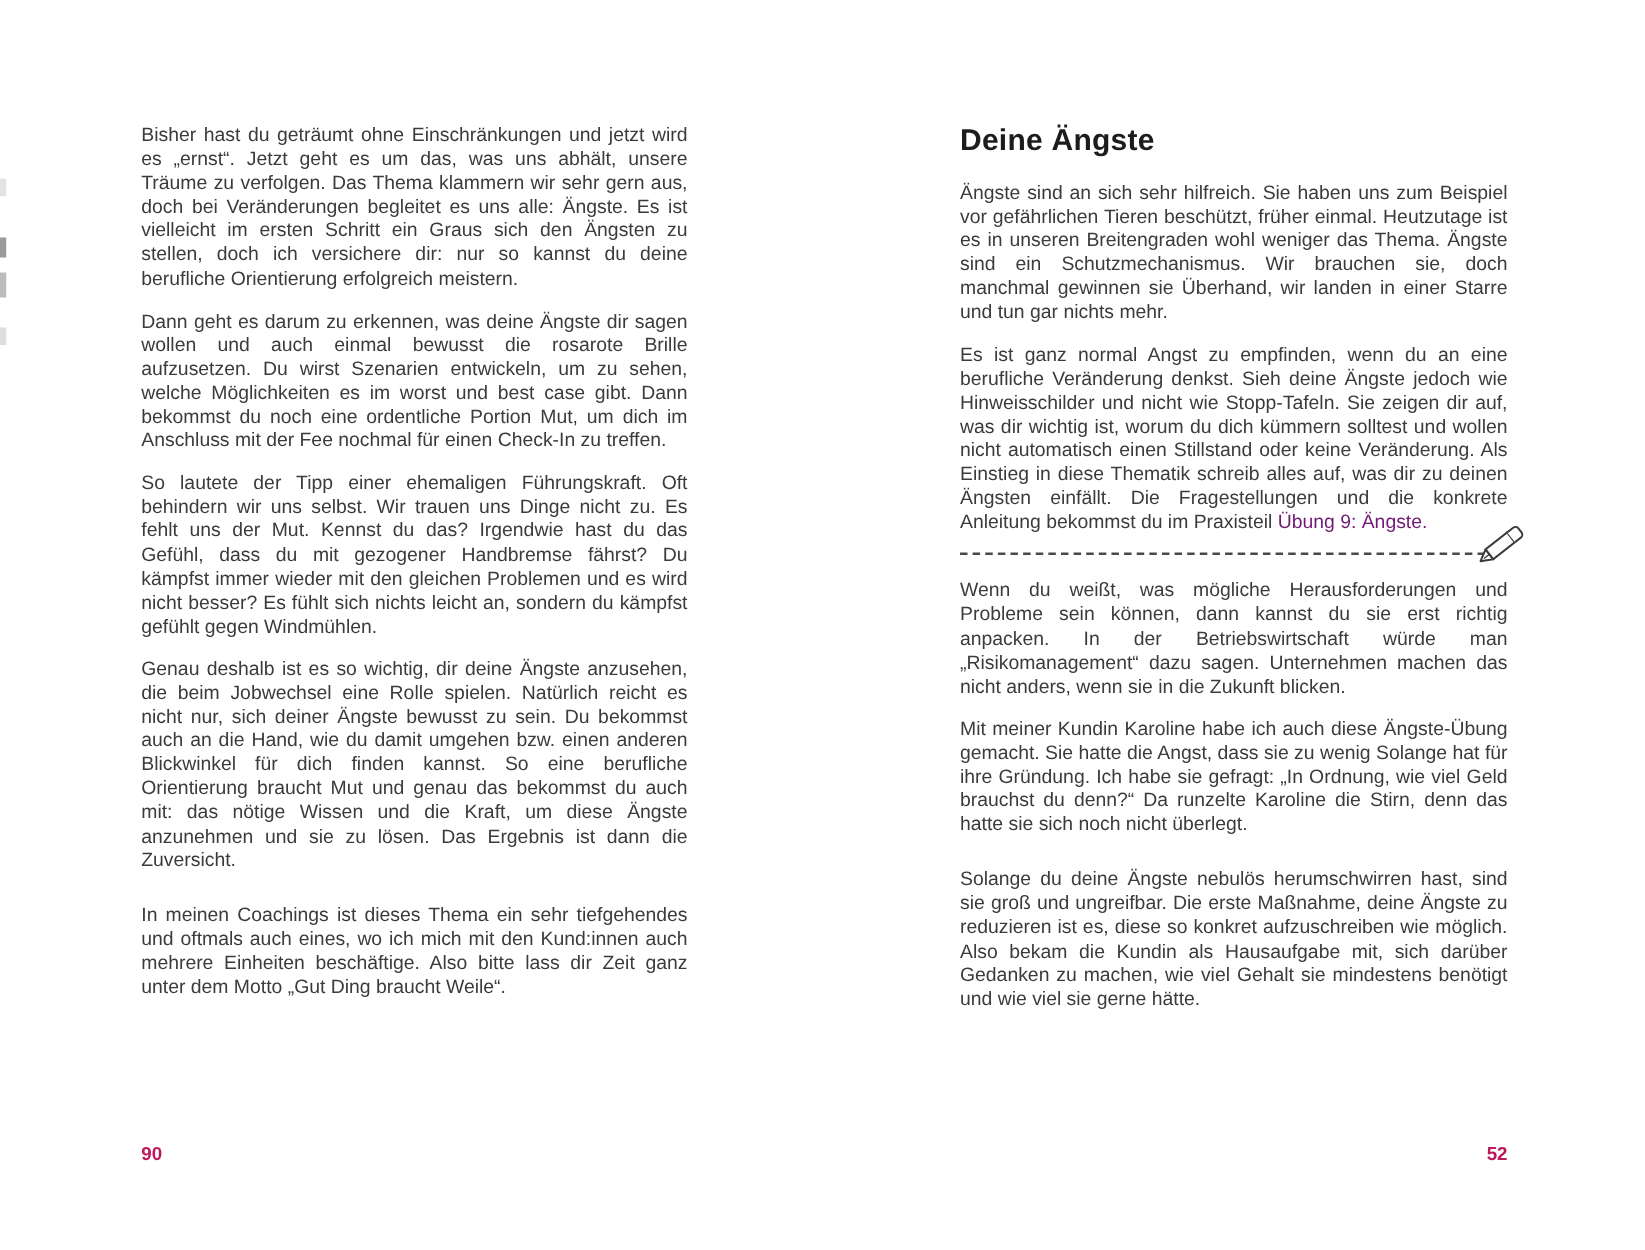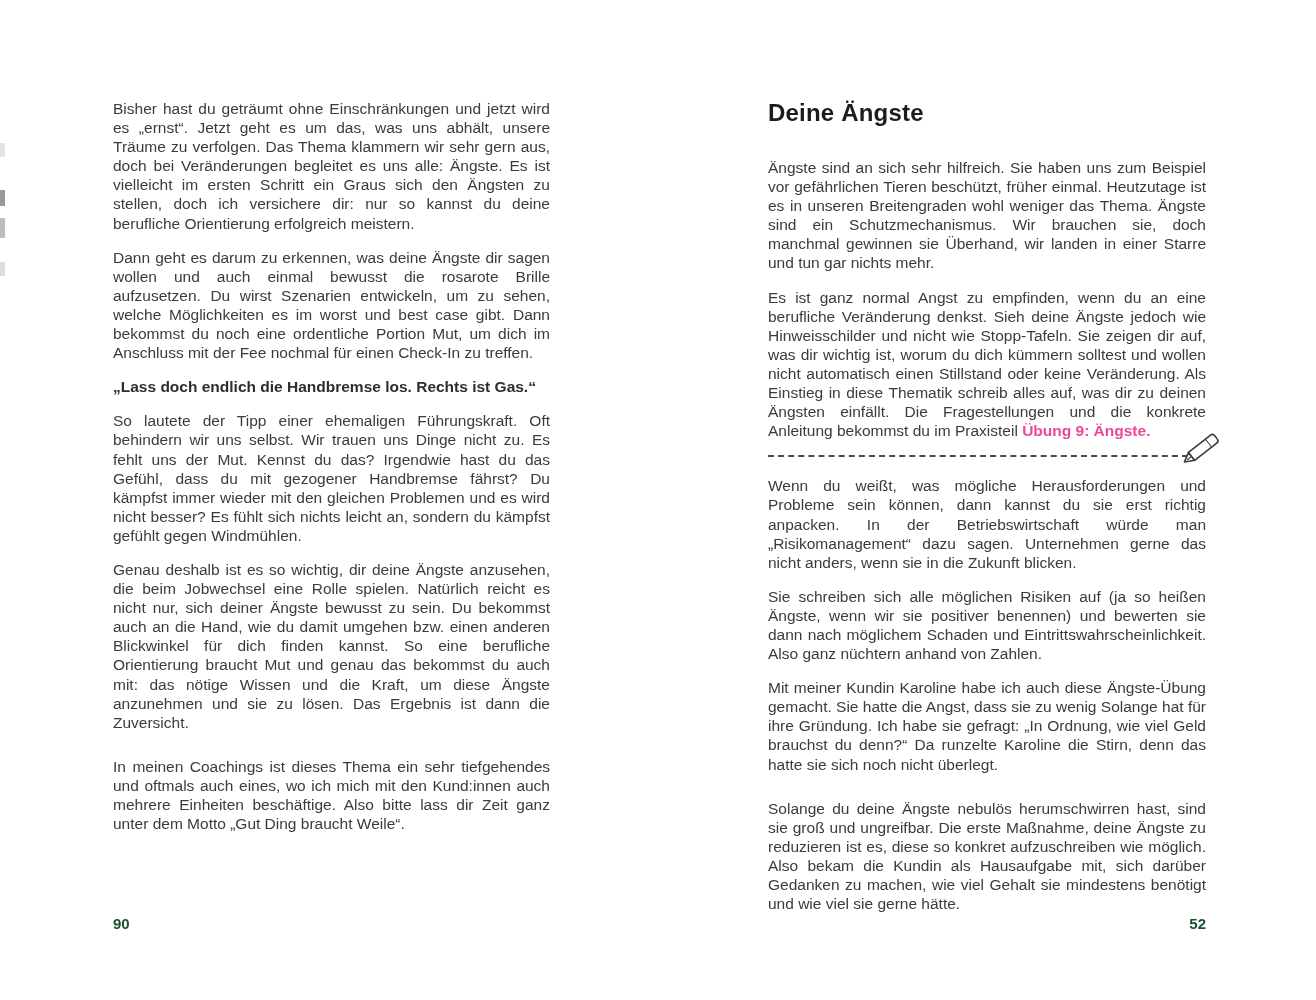--- a/index.html
+++ b/index.html
@@ -33,31 +33,31 @@
   }
   .body-p:last-of-type { margin-bottom: 0; margin-top: 25px; }
 
   .bold-quote {
     font-weight: bold;
     color: #2e2e2e;
     text-align: left;
   }
 
   h1.section-heading {
-    margin: 0 0 31px 0;
+    margin: 0 0 18px 0;
     font-size: 24px;
     line-height: 28px;
     font-weight: bold;
     color: #1c1c1c;
     letter-spacing: 0.2px;
   }
 
   .exercise-bold {
-    font-weight: bold;
-    color: #ec4899;
+    font-weight: normal;
+    color: #701a75;
   }
 
   .divider-row {
     position: relative;
     margin: 5px 0 17px 0;
     height: 4px;
   }
   .dashed-line {
     position: absolute;
     left: 0;
@@ -75,21 +75,21 @@
   .pencil-wrap svg {
     transform: rotate(-38deg);
     transform-origin: 50% 50%;
   }
 
   .page-num {
     position: absolute;
     top: 915px;
     font-size: 15px;
     font-weight: bold;
-    color: #14532d;
+    color: #be185d;
   }
   .page-num.left-num  { left: 113px; }
   .page-num.right-num { left: 768px; width: 438px; text-align: right; }
 
   .edge-mark {
     position: absolute;
     left: 0;
     width: 5px;
   }
 </style>
@@ -99,21 +99,20 @@
 <div class="spread">
 
   <div class="edge-mark" style="top:143px;height:14px;background:#e3e3e3;"></div>
   <div class="edge-mark" style="top:190px;height:16px;background:#9a9a9a;"></div>
   <div class="edge-mark" style="top:218px;height:20px;background:#bcbcbc;"></div>
   <div class="edge-mark" style="top:262px;height:14px;background:#dedede;"></div>
 
   <div class="column left">
     <p class="body-p">Bisher hast du geträumt ohne Einschränkungen und jetzt wird es „ernst“. Jetzt geht es um das, was uns abhält, unsere Träume zu verfolgen. Das Thema klammern wir sehr gern aus, doch bei Veränderungen begleitet es uns alle: Ängste. Es ist vielleicht im ersten Schritt ein Graus sich den Ängsten zu stellen, doch ich versichere dir: nur so kannst du deine berufliche Orientierung erfolgreich meistern.</p>
     <p class="body-p">Dann geht es darum zu erkennen, was deine Ängste dir sagen wollen und auch einmal bewusst die rosarote Brille aufzusetzen. Du wirst Szenarien entwickeln, um zu sehen, welche Möglichkeiten es im worst und best case gibt. Dann bekommst du noch eine ordentliche Portion Mut, um dich im Anschluss mit der Fee nochmal für einen Check-In zu treffen.</p>
-    <p class="body-p bold-quote">„Lass doch endlich die Handbremse los. Rechts ist Gas.“</p>
     <p class="body-p">So lautete der Tipp einer ehemaligen Führungskraft. Oft behindern wir uns selbst. Wir trauen uns Dinge nicht zu. Es fehlt uns der Mut. Kennst du das? Irgendwie hast du das Gefühl, dass du mit gezogener Handbremse fährst? Du kämpfst immer wieder mit den gleichen Problemen und es wird nicht besser? Es fühlt sich nichts leicht an, sondern du kämpfst gefühlt gegen Windmühlen.</p>
     <p class="body-p">Genau deshalb ist es so wichtig, dir deine Ängste anzusehen, die beim Jobwechsel eine Rolle spielen. Natürlich reicht es nicht nur, sich deiner Ängste bewusst zu sein. Du bekommst auch an die Hand, wie du damit umgehen bzw. einen anderen Blickwinkel für dich finden kannst. So eine berufliche Orientierung braucht Mut und genau das bekommst du auch mit: das nötige Wissen und die Kraft, um diese Ängste anzunehmen und sie zu lösen. Das Ergebnis ist dann die Zuversicht.</p>
     <p class="body-p">In meinen Coachings ist dieses Thema ein sehr tiefgehendes und oftmals auch eines, wo ich mich mit den Kund:innen auch mehrere Einheiten beschäftige. Also bitte lass dir Zeit ganz unter dem Motto „Gut Ding braucht Weile“.</p>
   </div>
 
   <div class="column right">
     <h1 class="section-heading">Deine Ängste</h1>
     <p class="body-p">Ängste sind an sich sehr hilfreich. Sie haben uns zum Beispiel vor gefährlichen Tieren beschützt, früher einmal. Heutzutage ist es in unseren Breitengraden wohl weniger das Thema. Ängste sind ein Schutzmechanismus. Wir brauchen sie, doch manchmal gewinnen sie Überhand, wir landen in einer Starre und tun gar nichts mehr.</p>
     <p class="body-p"><span>Es ist ganz normal Angst zu empfinden, wenn du an eine berufliche Veränderung denkst. Sieh deine Ängste jedoch wie Hinweisschilder und nicht wie Stopp-Tafeln. Sie zeigen dir auf, was dir wichtig ist, worum du dich kümmern solltest und wollen nicht automatisch einen Stillstand oder keine Veränderung. Als Einstieg in diese Thematik schreib alles auf, was dir zu deinen Ängsten einfällt. Die Fragestellungen und die konkrete Anleitung bekommst du im Praxisteil </span><span class="exercise-bold">Übung 9: Ängste.</span></p>
 
@@ -126,22 +125,21 @@
             <polygon points="2,9 11,4 11,14"></polygon>
             <rect x="11" y="4" width="22" height="10"></rect>
             <line x1="33" y1="4" x2="33" y2="14"></line>
             <path d="M33 4 h6 a3 3 0 0 1 3 3 v4 a3 3 0 0 1 -3 3 h-6"></path>
           </g>
           <line x1="5.5" y1="9" x2="11" y2="9" stroke="#3b3b3b" stroke-width="1.2"></line>
         </svg>
       </div>
     </div>
 
-    <p class="body-p">Wenn du weißt, was mögliche Herausforderungen und Probleme sein können, dann kannst du sie erst richtig anpacken. In der Betriebswirtschaft würde man „Risikomanagement“ dazu sagen. Unternehmen gerne das nicht anders, wenn sie in die Zukunft blicken.</p>
-    <p class="body-p">Sie schreiben sich alle möglichen Risiken auf (ja so heißen Ängste, wenn wir sie positiver benennen) und bewerten sie dann nach möglichem Schaden und Eintrittswahrscheinlichkeit. Also ganz nüchtern anhand von Zahlen.</p>
+    <p class="body-p">Wenn du weißt, was mögliche Herausforderungen und Probleme sein können, dann kannst du sie erst richtig anpacken. In der Betriebswirtschaft würde man „Risikomanagement“ dazu sagen. Unternehmen machen das nicht anders, wenn sie in die Zukunft blicken.</p>
     <p class="body-p">Mit meiner Kundin Karoline habe ich auch diese Ängste-Übung gemacht. Sie hatte die Angst, dass sie zu wenig Solange hat für ihre Gründung. Ich habe sie gefragt: „In Ordnung, wie viel Geld brauchst du denn?“ Da runzelte Karoline die Stirn, denn das hatte sie sich noch nicht überlegt.</p>
     <p class="body-p">Solange du deine Ängste nebulös herumschwirren hast, sind sie groß und ungreifbar. Die erste Maßnahme, deine Ängste zu reduzieren ist es, diese so konkret aufzuschreiben wie möglich. Also bekam die Kundin als Hausaufgabe mit, sich darüber Gedanken zu machen, wie viel Gehalt sie mindestens benötigt und wie viel sie gerne hätte.</p>
   </div>
 
   <div class="page-num left-num">90</div>
   <div class="page-num right-num">52</div>
 
 </div>
 
 </body></html>

